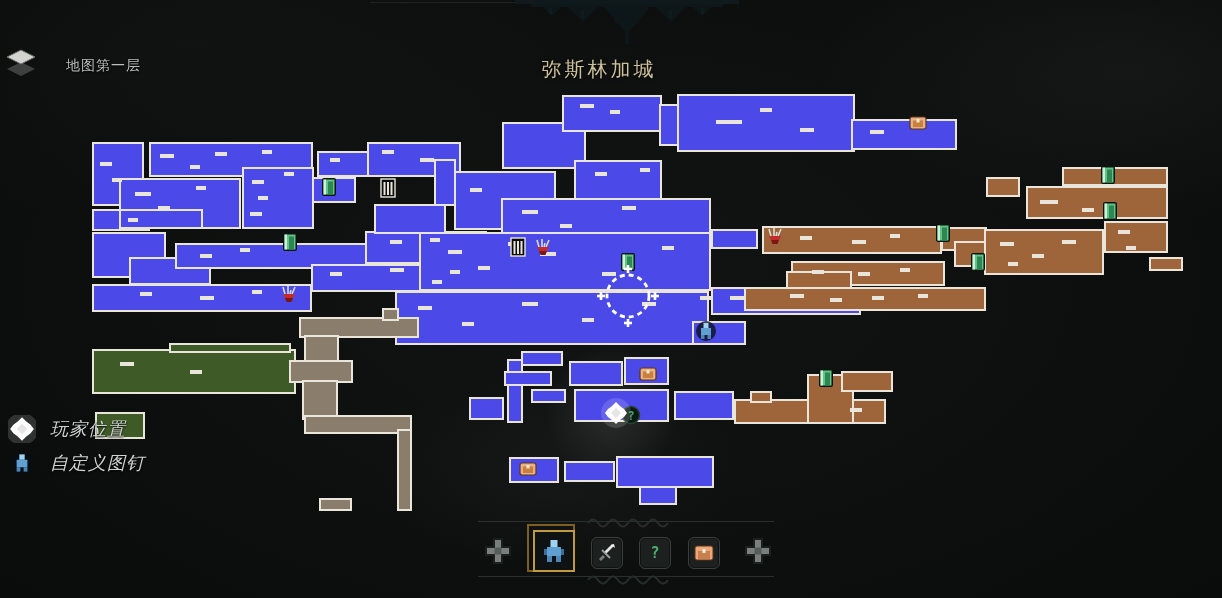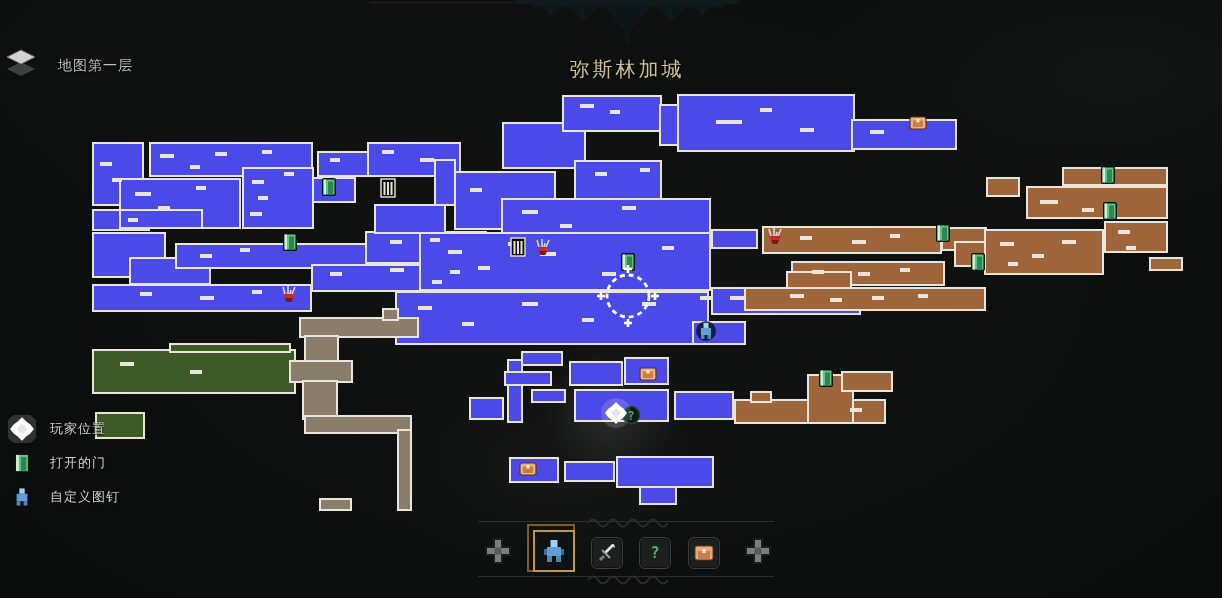--- a/index.html
+++ b/index.html
@@ -11,29 +11,29 @@
       radial-gradient(260px 140px at 560px 470px, rgba(90,95,92,.10), transparent 70%),
       radial-gradient(430px 210px at 1130px 70px, rgba(95,105,100,.10), transparent 72%),
       radial-gradient(520px 260px at 180px 40px, rgba(70,80,76,.07), transparent 72%),
       radial-gradient(1400px 800px at 611px 280px, rgba(30,34,32,.35), rgba(0,0,0,.55)),
       #0b0d0c;
     color:#cfcfcf;
   }
   .map-svg{position:absolute;left:0;top:0;}
   .top-line{position:absolute;left:370px;top:2px;width:300px;height:1px;background:#222b29;opacity:.8;}
   .top-ornament{position:absolute;left:497px;top:0;}
-  .floor-indicator{position:absolute;left:4px;top:48px;display:flex;align-items:center;gap:20px;cursor:pointer;}
+  .floor-indicator{position:absolute;left:4px;top:48px;display:flex;align-items:center;gap:28px;cursor:pointer;}
   .floor-label{font-size:14px;color:#bdbdbd;letter-spacing:1px;text-shadow:0 1px 2px #000;}
-  .page-title{position:absolute;left:627px;top:56px;transform:translateX(-50%);
+  .page-title{position:absolute;left:599px;top:56px;transform:translateX(-50%);
     font-family:Liberation Mono, monospace;
     font-size:20px;letter-spacing:3px;color:#cdc19b;text-shadow:0 1px 3px #000;white-space:nowrap;}
   .legend{position:absolute;left:8px;top:412px;}
   .legend-row{display:flex;align-items:center;gap:14px;height:34px;}
   .legend-ic{width:28px;height:28px;display:inline-flex;align-items:center;justify-content:center;}
-  .legend-label{font-size:13px;color:#d2d2d2;letter-spacing:1px;text-shadow:0 1px 2px #000;}
+  .legend-label{font-size:18px;color:#d2d2d2;letter-spacing:1px;text-shadow:0 1px 2px #000;font-style:italic;}
   .divider{position:absolute;left:478px;width:296px;height:1px;background:#3a403d;opacity:.65;}
   .divider-ornament{position:absolute;left:586px;width:84px;height:12px;}
   .toolbar-item{position:absolute;}
   .tile{width:30px;height:30px;border-radius:6px;background:#1c201f;border:1px solid #3a3f3d;
         box-shadow:0 0 0 1px #101312 inset;display:flex;align-items:center;justify-content:center;}
   .slot{position:absolute;left:531px;top:528px;width:42px;height:42px;}
   .slot .outer{position:absolute;left:-4px;top:-4px;width:44px;height:44px;border:2px solid #7e5f22;}
   .slot .inner{position:absolute;left:2px;top:2px;width:38px;height:38px;border:2px solid #c19a3f;background:#0e1212;
         display:flex;align-items:center;justify-content:center;}
   .qmark{font-size:15px;font-weight:bold;color:#4fae6e;font-family:"DejaVu Sans Mono","Liberation Mono",monospace;}
@@ -358,31 +358,20 @@
             <circle r="15" fill="rgba(255,255,255,0.15)"></circle>
                        <polygon points="0,-11 4,-7 8,-4 11,0 8,4 4,7 0,11 -4,7 -8,4 -11,0 -8,-4 -4,-7" fill="#ffffff"></polygon>
                        <polygon points="0,-5 5,0 0,5 -5,0" fill="#e6e6e6"></polygon>
           </svg>
         </span>
       <span class="legend-label">玩家位置</span>
     </div>
     <div class="legend-row">
       <span class="legend-ic">
           <svg width="28" height="28" viewBox="-13 -13 26 26">
-            <rect x="-7" y="-9" width="14" height="18" rx="2" fill="#0d1410"></rect>
-          <rect x="-5.5" y="-7.5" width="11" height="15" fill="#5fc486"></rect>
-          <rect x="-1" y="-5.5" width="5" height="13" fill="#2e8653"></rect>
-          <rect x="-5.5" y="-7.5" width="2.5" height="15" fill="#eafbee" opacity="0.8"></rect>
-          </svg>
-        </span>
-      <span class="legend-label">打开的门</span>
-    </div>
-    <div class="legend-row">
-      <span class="legend-ic">
-          <svg width="28" height="28" viewBox="-13 -13 26 26">
             <circle r="10" fill="rgba(8,14,20,0.75)"></circle>
                        <rect x="-2.5" y="-8" width="5" height="5" fill="#9fd3f2"></rect>
                        <rect x="-5" y="-3" width="10" height="7" fill="#5f9fd2"></rect>
                        <rect x="-5" y="4" width="3.5" height="4" fill="#4d86b5"></rect>
                        <rect x="1.5" y="4" width="3.5" height="4" fill="#4d86b5"></rect>
           </svg>
         </span>
       <span class="legend-label">自定义图钉</span>
     </div>
   </div>

